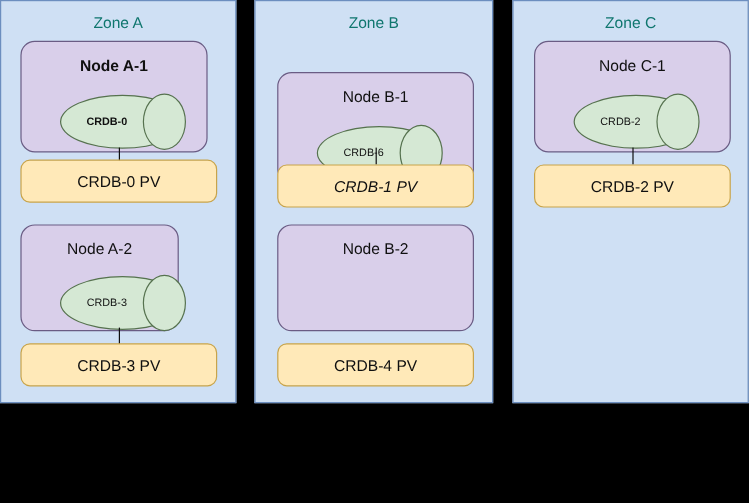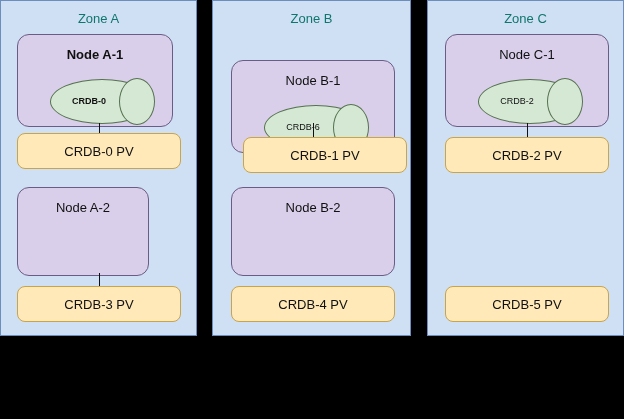--- a/index.html
+++ b/index.html
@@ -51,20 +51,25 @@
         <div class="cyl-label">CRDB-0</div>
       </div>
     </div>
 
     <div class="link" style="left:98px;top:122px;height:14px;"></div>
 
     <div class="pv" style="left:16px;top:132px;width:164px;height:36px;">CRDB-0 PV</div>
 
     <div class="node" style="left:16px;top:186px;width:132px;height:89px;">
       <div class="node-title">Node A-2</div>
+      <div class="cyl" style="left:32px;top:42px;width:104px;height:45px;">
+        <div class="cyl-body"></div>
+        <div class="cyl-cap"></div>
+        <div class="cyl-label">CRDB-3</div>
+      </div>
     </div>
 
     <div class="link" style="left:98px;top:272px;height:14px;"></div>
 
     <div class="pv" style="left:16px;top:285px;width:164px;height:36px;">CRDB-3 PV</div>
   </div>
 
   <div class="zone" style="left:212px;width:199px;height:336px;">
     <div class="zone-title">Zone B</div>
 
@@ -72,21 +77,21 @@
       <div class="node-title">Node B-1</div>
       <div class="cyl" style="left:32px;top:44px;width:104px;height:45px;">
         <div class="cyl-body"></div>
         <div class="cyl-cap"></div>
         <div class="cyl-label">CRDB-6</div>
       </div>
     </div>
 
     <div class="link" style="left:100px;top:122px;height:14px;"></div>
 
-    <div class="pv" style="left:30px;top:136px;width:164px;height:36px;">CRDB-1 PV</div>
+    <div class="pv" style="left:18px;top:136px;width:164px;height:36px;font-style:italic;">CRDB-1 PV</div>
 
     <div class="node" style="left:18px;top:186px;width:164px;height:89px;padding-left:38px;">
       <div class="node-title">Node B-2</div>
     </div>
 
     <div class="pv" style="left:18px;top:285px;width:164px;height:36px;text-align:center;">CRDB-4 PV</div>
   </div>
 
   <div class="zone" style="left:427px;width:197px;height:336px;padding-left:10px;">
     <div class="zone-title">Zone C</div>
@@ -97,16 +102,15 @@
         <div class="cyl-body"></div>
         <div class="cyl-cap"></div>
         <div class="cyl-label">CRDB-2</div>
       </div>
     </div>
 
     <div class="link" style="left:99px;top:122px;height:14px;"></div>
 
     <div class="pv" style="left:17px;top:136px;width:164px;height:36px;">CRDB-2 PV</div>
 
-    <div class="pv" style="left:17px;top:285px;width:164px;height:36px;">CRDB-5 PV</div>
   </div>
 
 </div>
 
 </body></html>

